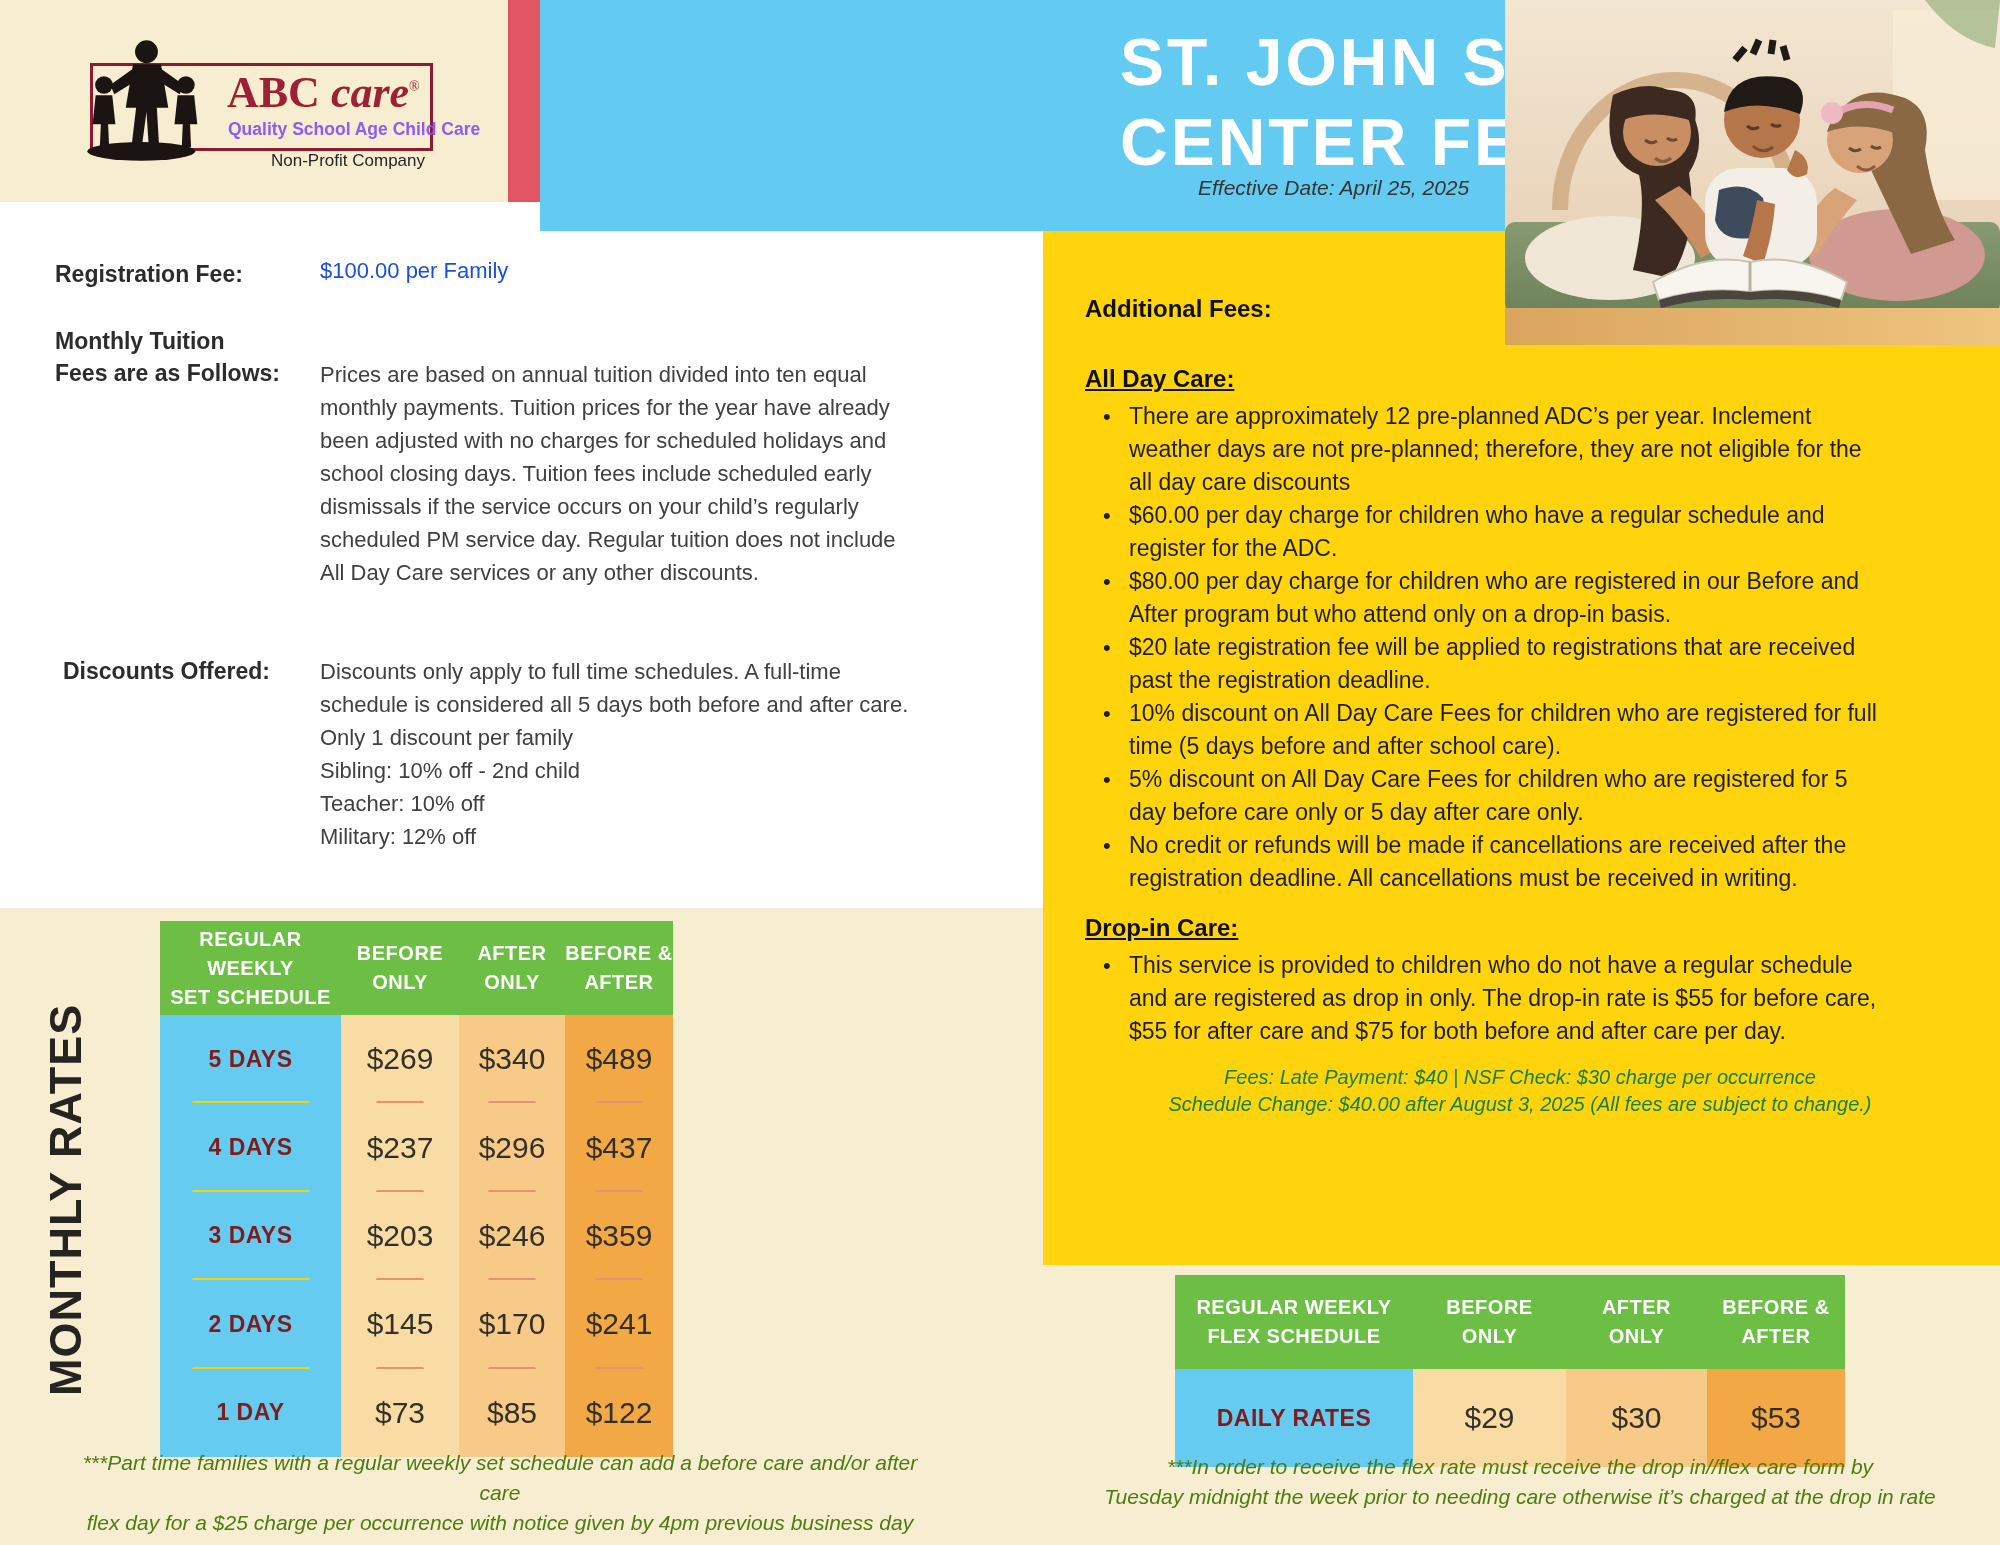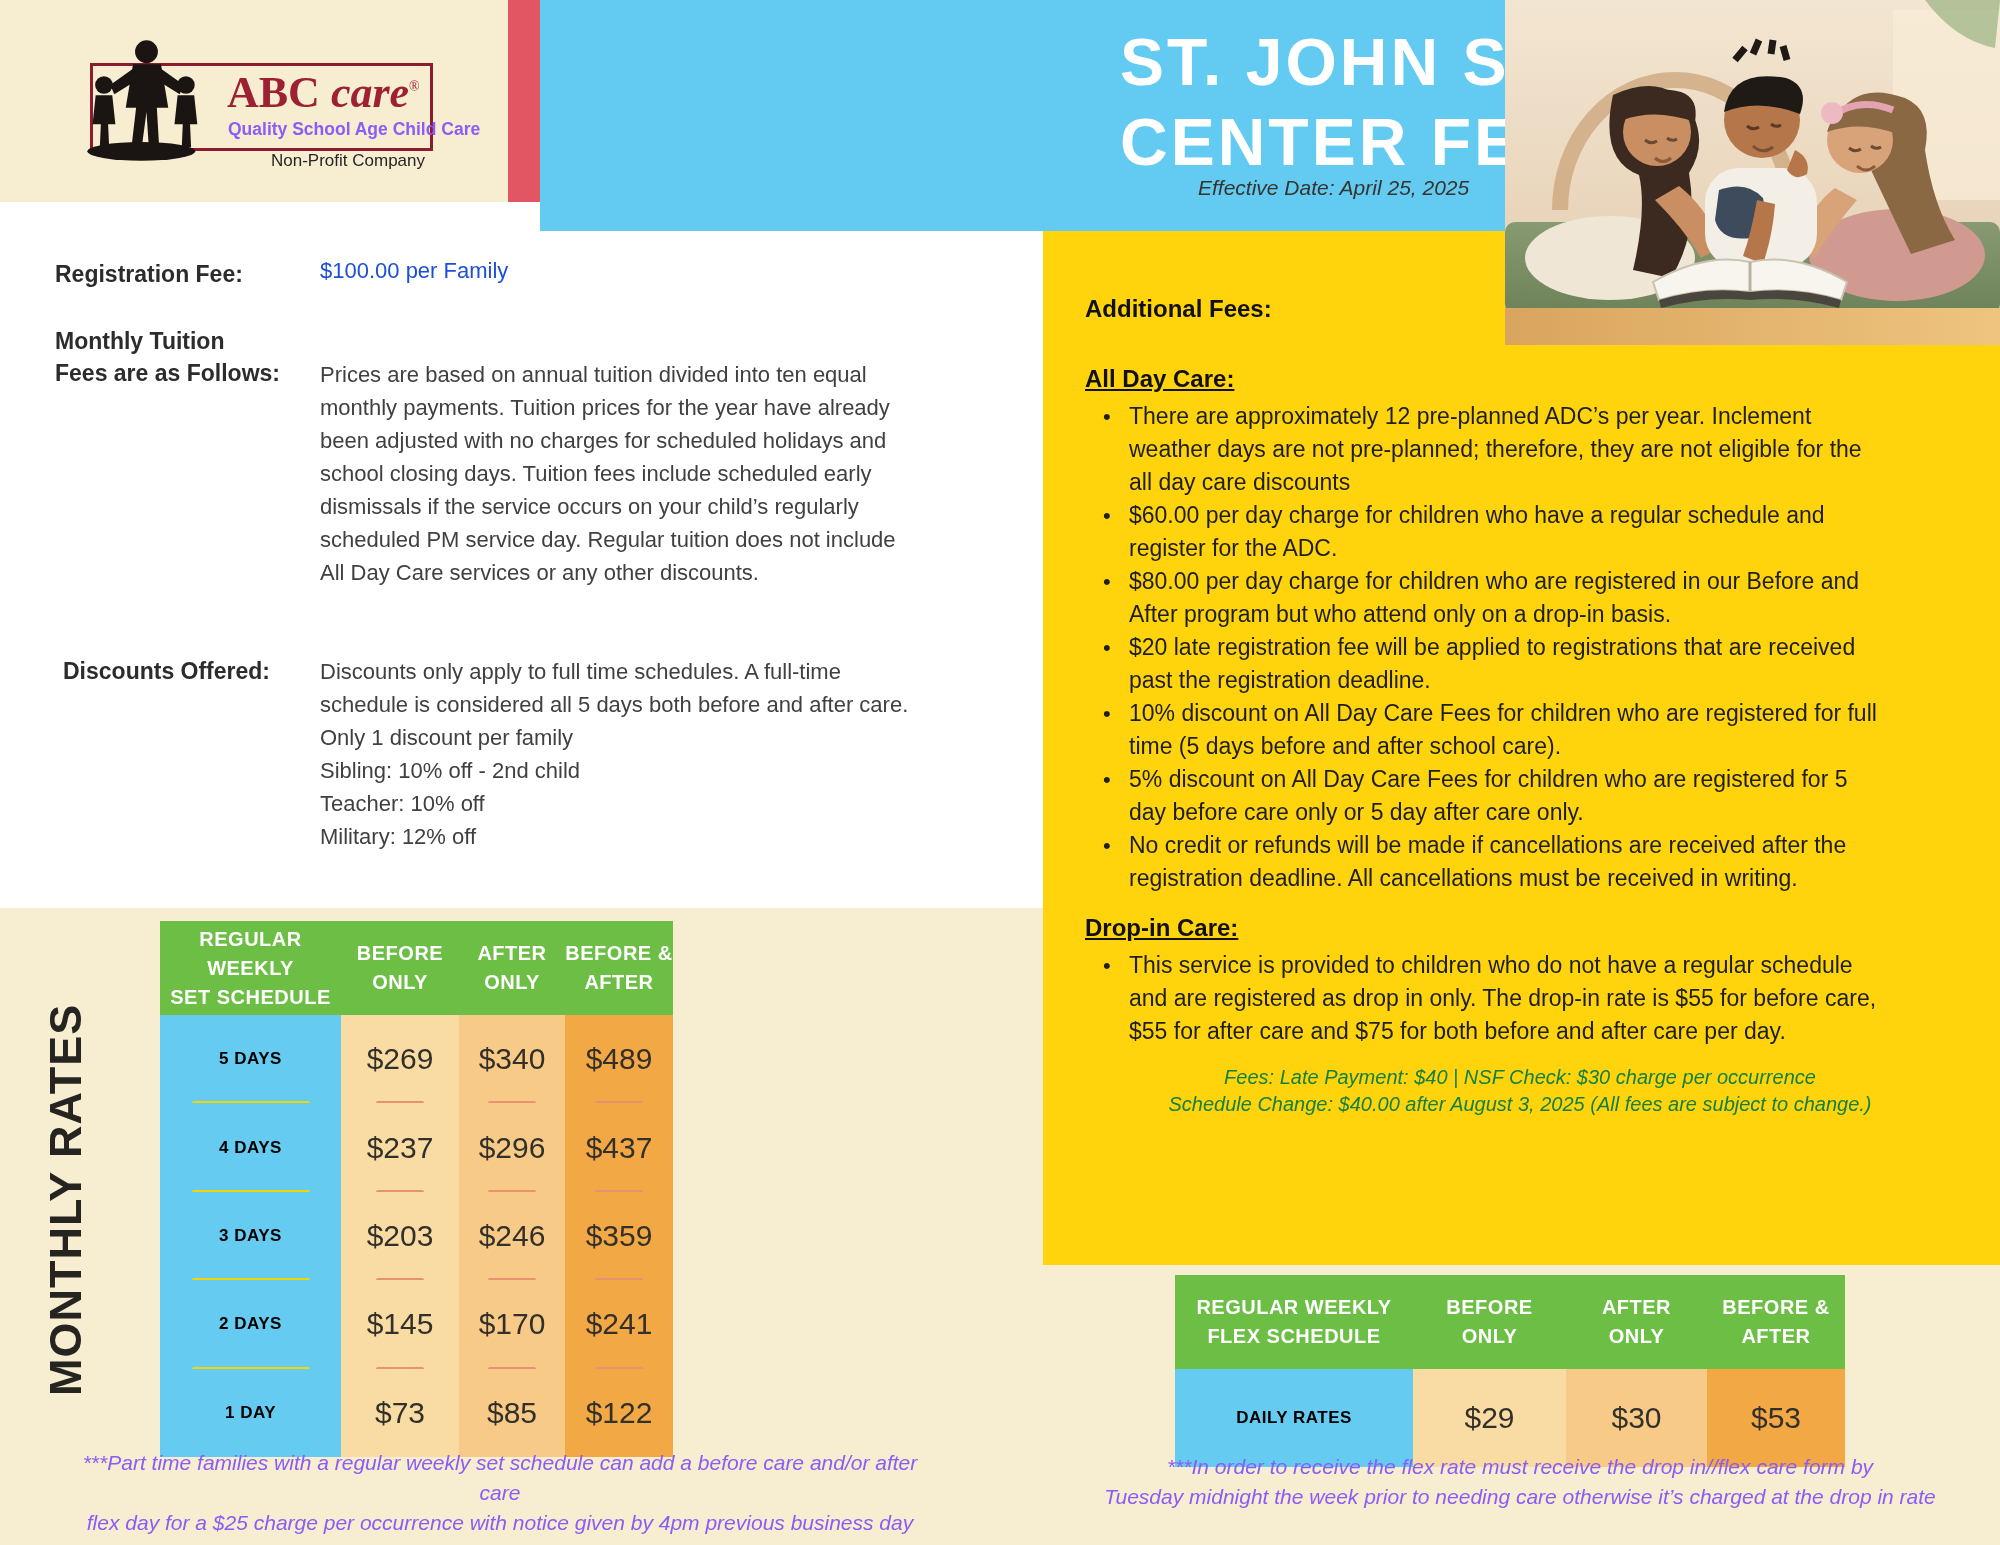--- a/index.html
+++ b/index.html
@@ -45,35 +45,35 @@
   .pre{white-space:pre-line;}
 
   
   .mtable{left:160px;top:889px;width:513px;}
   .thead{display:grid;grid-template-columns:181px 118px 106px 108px;background:#6CBE45;margin-top:32px;}
   .mtable .thead{height:94px;}
   .th{display:flex;align-items:center;justify-content:center;text-align:center;
       color:#fff;font-weight:bold;font-size:20px;line-height:29px;letter-spacing:.5px;white-space:pre-line;}
   .tbody{display:grid;grid-template-columns:181px 118px 106px 108px;grid-auto-rows:88.4px;}
   .cell{position:relative;display:flex;align-items:center;justify-content:center;}
-  .c0{background:#66CBF1;font-weight:bold;font-size:17px;color:#000000;letter-spacing:.5px;}
+  .c0{background:#66CBF1;font-weight:bold;font-size:23px;color:#7f1d1d;letter-spacing:.5px;}
   .c1{background:#F8DCA4;}
   .c2{background:#F7CB87;}
   .c3{background:#F2A844;}
   .val{font-size:30px;color:#33302a;}
   .cell.div::after{content:"";position:absolute;left:50%;bottom:-2px;transform:translateX(-50%);
       height:4px;border-radius:2px;}
   .c0.div::after{width:118px;background:#F2D704;}
   .c1.div::after,.c2.div::after,.c3.div::after{width:48px;background:#E8926F;}
 
   .vertical-label{left:40px;top:990px;width:72px;height:420px;
       writing-mode:vertical-rl;transform:rotate(180deg);text-align:center;
       font-size:45px;font-weight:bold;letter-spacing:1px;color:#262420;}
 
-  .footnote{font-style:italic;font-size:21px;line-height:30px;color:#8b5cf6;text-align:center;white-space:pre-line;}
+  .footnote{font-style:italic;font-size:21px;line-height:30px;color:#4d7c0f;text-align:center;white-space:pre-line;}
   .foot-left{left:60px;top:1448px;width:880px;}
   .foot-right{left:1080px;top:1452px;width:880px;}
 
   
   .yp-h{font-weight:bold;font-size:24px;line-height:30px;color:#111;}
   .mb40{margin-bottom:40px;} .mb6{margin-bottom:6px;text-decoration:underline;}
   .blist{margin:0 0 0 18px;}
   .bitem{display:grid;grid-template-columns:26px 1fr;align-items:start;}
   .bitem .dot{font-size:22px;line-height:33px;}
   .bitem .btxt{font-size:23px;line-height:33px;color:#1e1e1e;max-width:760px;}

